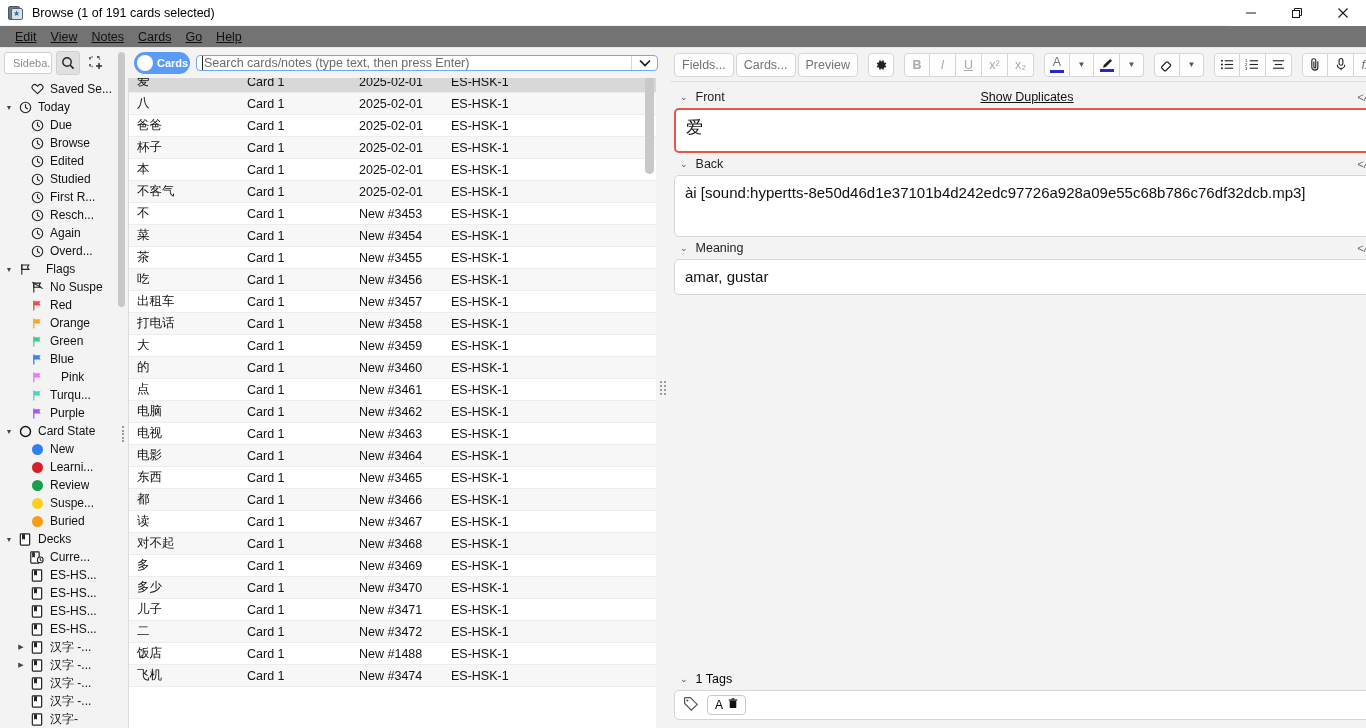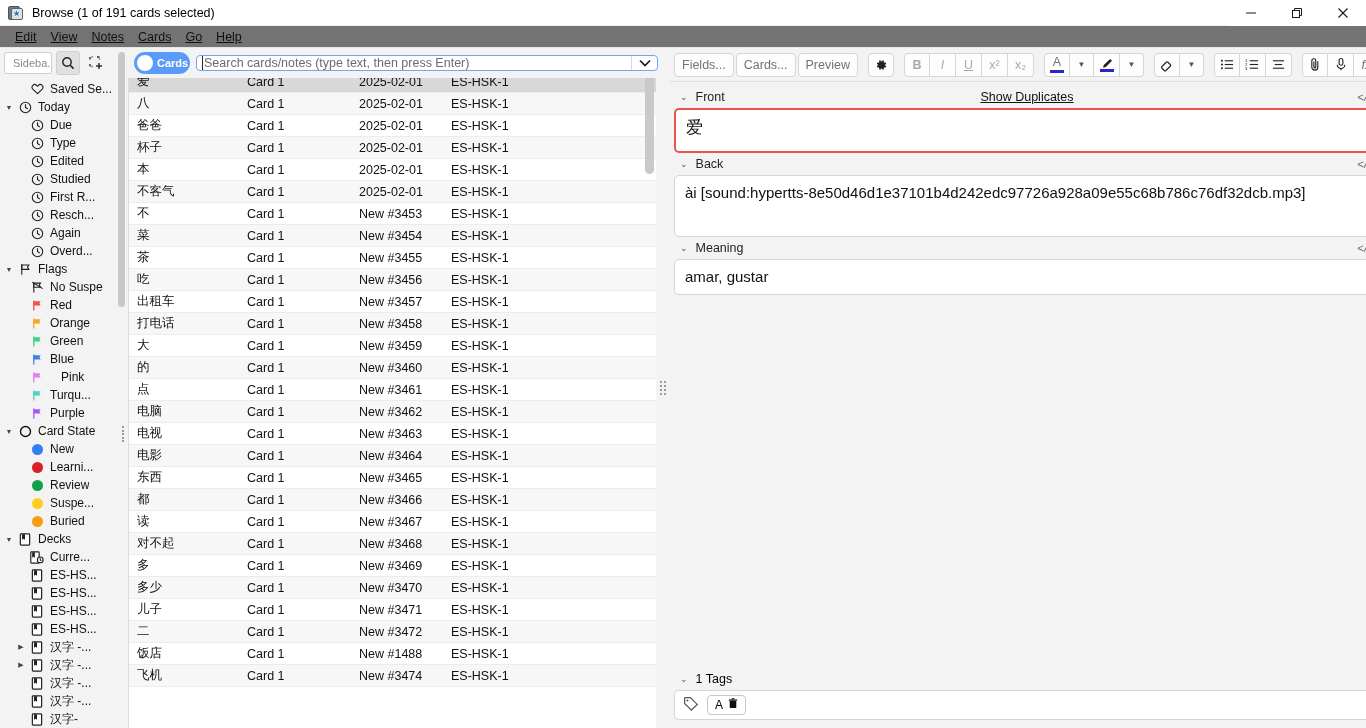--- a/index.html
+++ b/index.html
@@ -293,21 +293,21 @@
           <span class="sb-label" style="margin-left: 4px;">Due</span>
         </div>
         <div class="sb-row">
           <span class="sb-arrow" style="margin-left: 14px;"></span>
           <span class="sb-ico">
             <svg width="13" height="13" viewBox="0 0 14 14">
               <circle cx="7" cy="7" r="5.6" fill="none" stroke="#222" stroke-width="1.2"></circle>
               <path d="M7 3.6V7l2.4 1.6" fill="none" stroke="#222" stroke-width="1.2"></path>
             </svg>
           </span>
-          <span class="sb-label" style="margin-left: 4px;">Type</span>
+          <span class="sb-label" style="margin-left: 4px;">Browse</span>
         </div>
         <div class="sb-row">
           <span class="sb-arrow" style="margin-left: 14px;"></span>
           <span class="sb-ico">
             <svg width="13" height="13" viewBox="0 0 14 14">
               <circle cx="7" cy="7" r="5.6" fill="none" stroke="#222" stroke-width="1.2"></circle>
               <path d="M7 3.6V7l2.4 1.6" fill="none" stroke="#222" stroke-width="1.2"></path>
             </svg>
           </span>
           <span class="sb-label" style="margin-left: 4px;">Edited</span>
@@ -363,21 +363,21 @@
           <span class="sb-label" style="margin-left: 4px;">Overd...</span>
         </div>
         <div class="sb-row">
           <span class="sb-arrow" style="margin-left: 2px;">▼</span>
           <span class="sb-ico">
             <svg width="13" height="13" viewBox="0 0 14 14">
               <line x1="3" y1="1.4" x2="3" y2="12.6" stroke="#222" stroke-width="1.2"></line>
               <path d="M3 2.1h7.6l-1.5 2.4 1.5 2.4H3z" fill="none" stroke="#222" stroke-width="1.2"></path>
             </svg>
           </span>
-          <span class="sb-label" style="margin-left: 4px;">Flags</span>
+          <span class="sb-label" style="margin-left: 12px;">Flags</span>
         </div>
         <div class="sb-row">
           <span class="sb-arrow" style="margin-left: 14px;"></span>
           <span class="sb-ico">
             <svg width="13" height="13" viewBox="0 0 14 14">
               <line x1="3" y1="1.6" x2="3" y2="12.4" stroke="#222" stroke-width="1.2"></line>
               <path d="M3 2.3h7.2l-1.4 2.2 1.4 2.2H3z" fill="none" stroke="#222" stroke-width="1.2"></path>
               <line x1="1.4" y1="1.4" x2="12.6" y2="8.2" stroke="#222" stroke-width="1.2"></line>
             </svg>
           </span>

